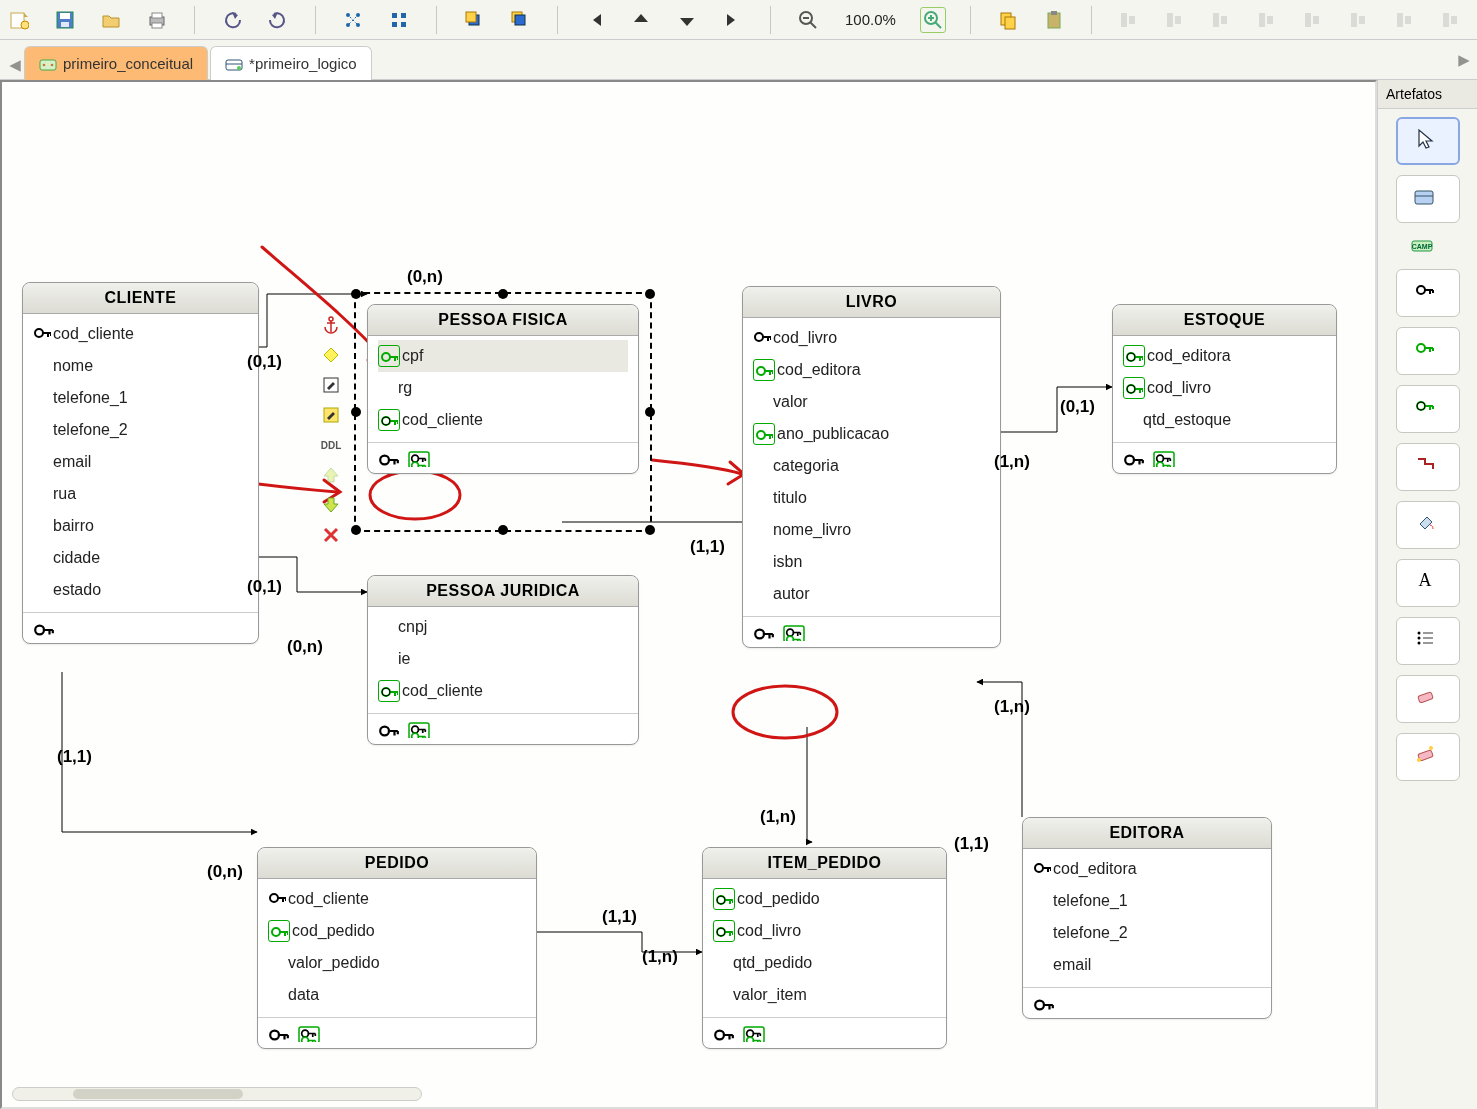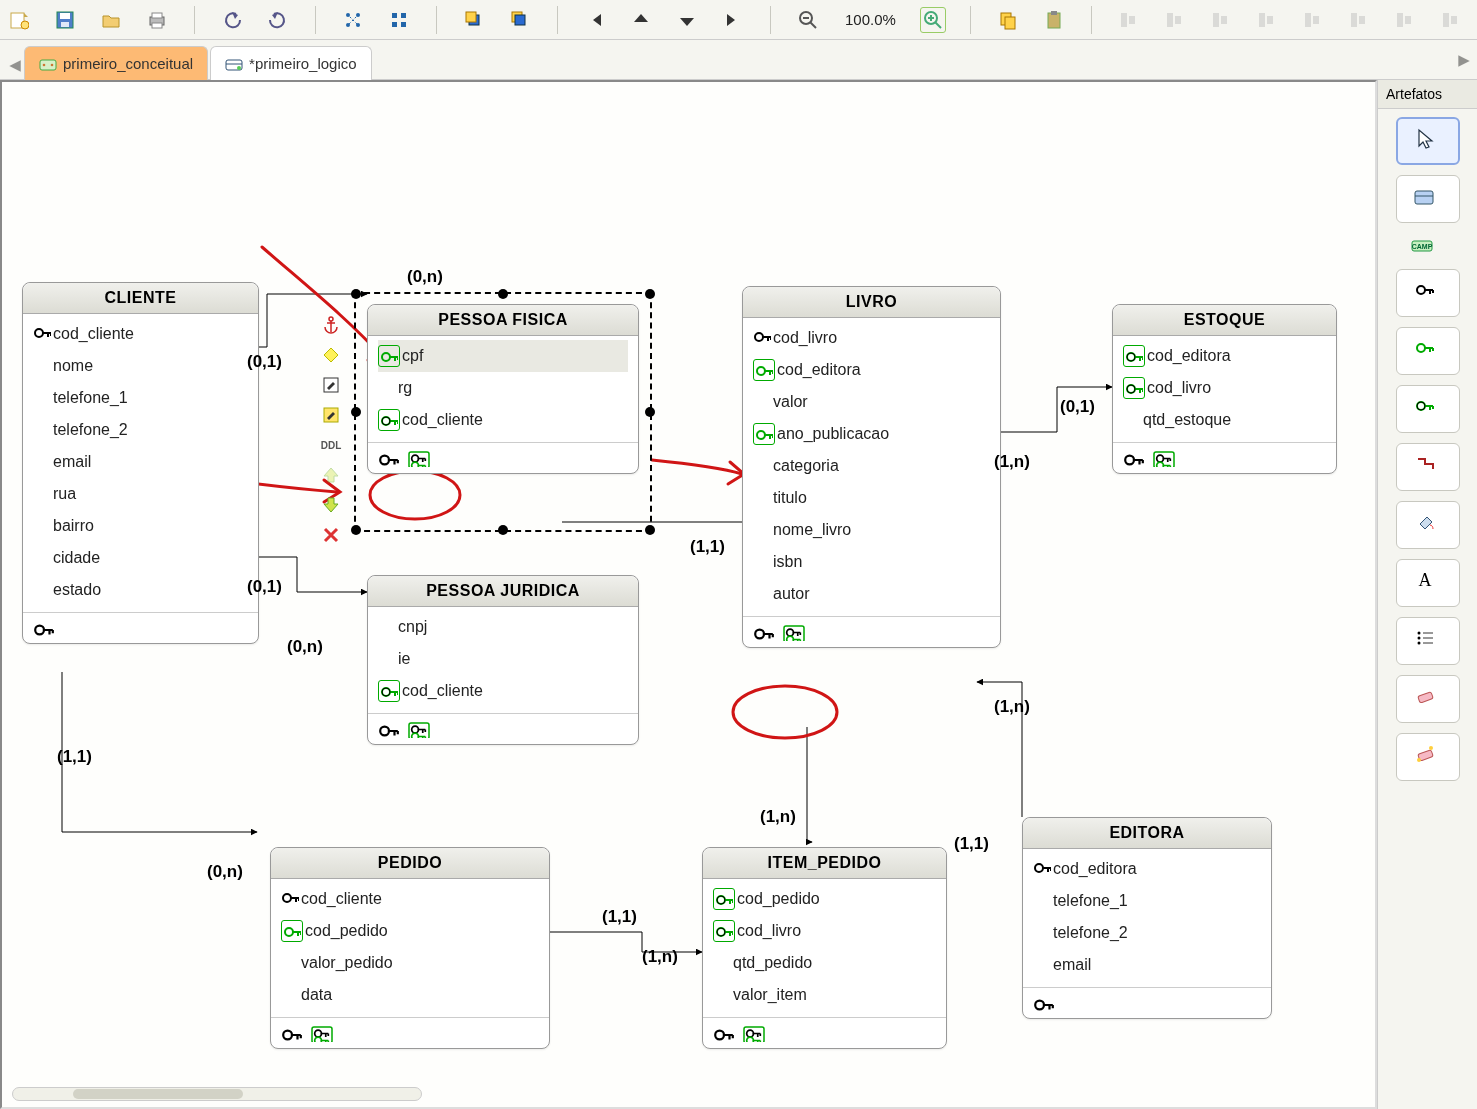--- a/index.html
+++ b/index.html
@@ -698,21 +698,21 @@
         <div class="keybar">
             <svg>
               <use href="#i-keybar-black"></use>
             </svg>
             <svg>
               <use href="#i-keybar-fk"></use>
             </svg>
           </div>
       </div>
 
-      <div class="entity" style="left:268px; top:765px; width:280px;">
+      <div class="entity" style="left:255px; top:765px; width:280px;">
         <div class="title">PEDIDO</div>
         <div class="attrs">
           <div class="attr">
               <span class="key-pk"><svg>
                   <use href="#i-key-black"></use>
                 </svg></span>
               <span class="t">cod_cliente</span>
             </div>
           <div class="attr">
               <span class="fk-frame">

